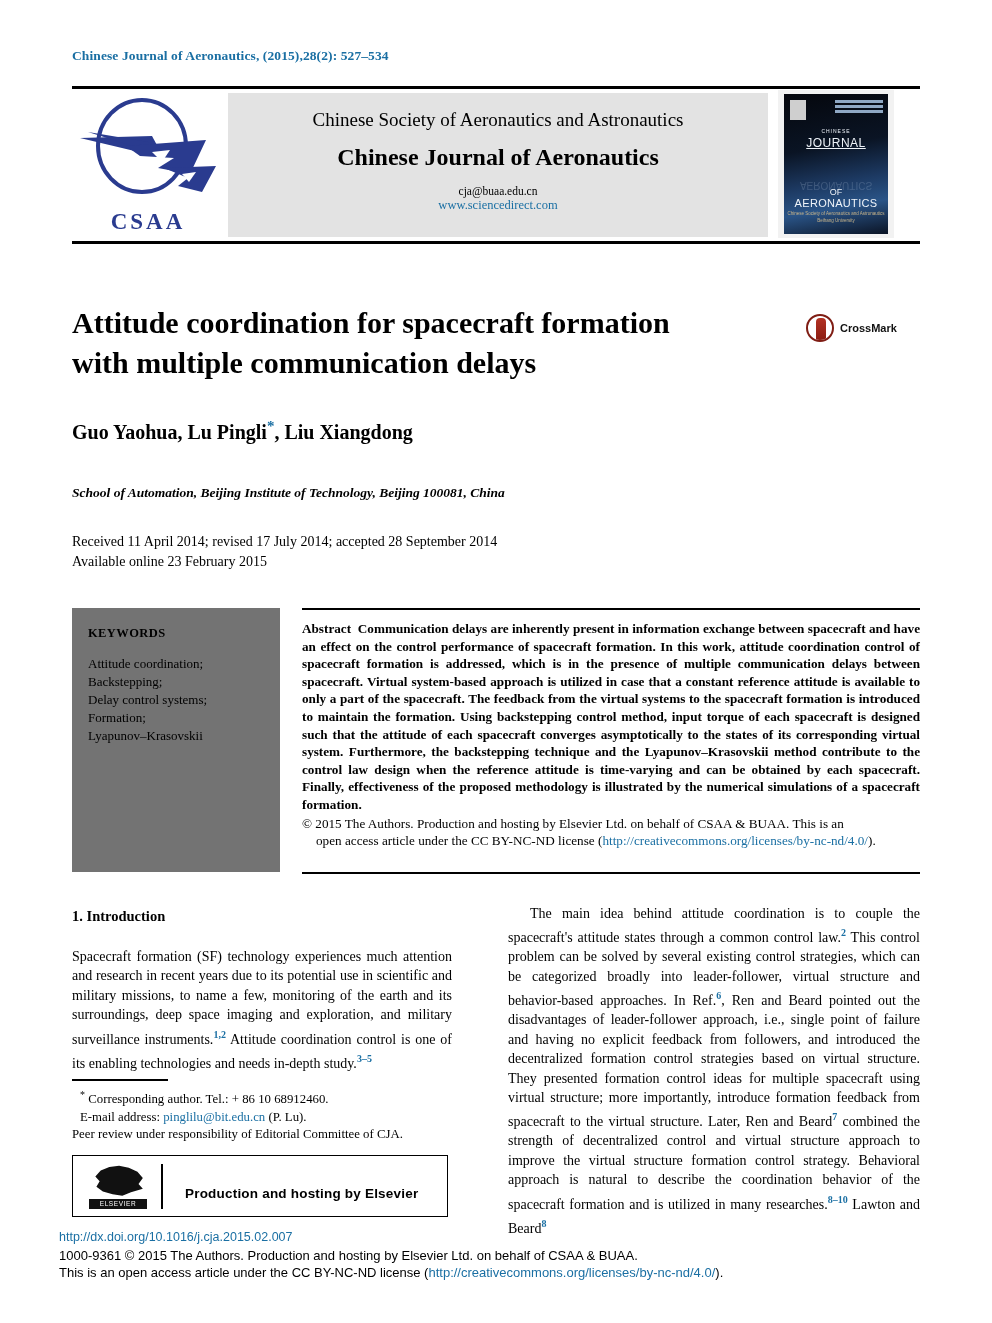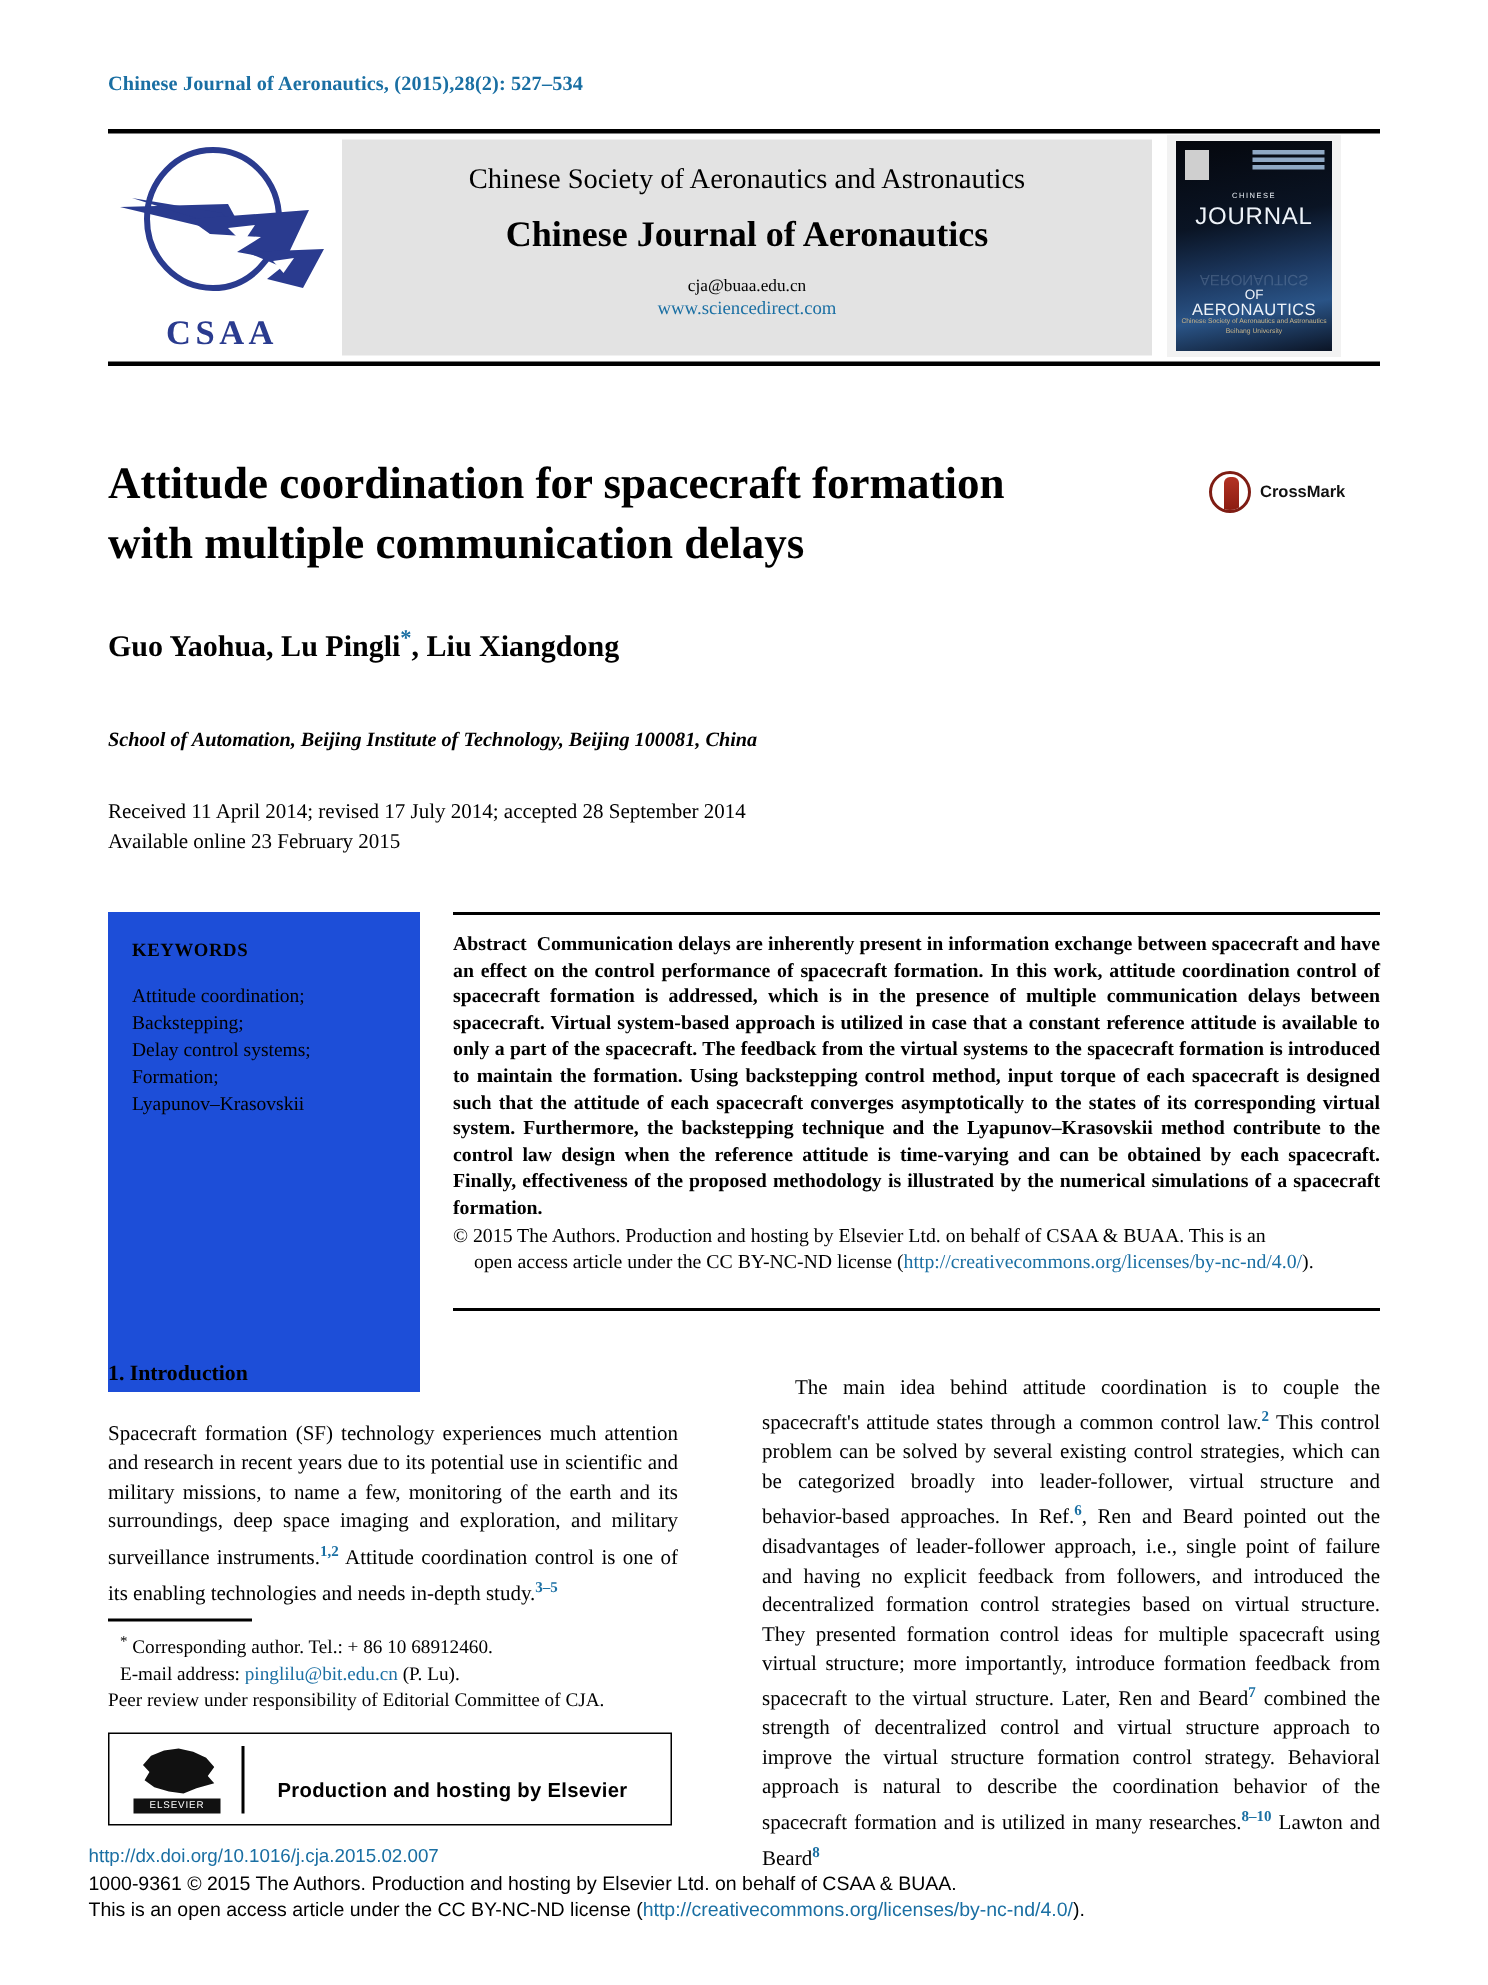--- a/index.html
+++ b/index.html
@@ -131,21 +131,21 @@
   .cover-topright div{ height:3px; background:#8fa8c4; margin-bottom:2px; }
   .cover-title {
     position: absolute;
     left: 0; top: 34px;
     width: 104px;
     text-align: center;
     color: #eef3f9;
     font-family: "Liberation Sans", sans-serif;
   }
   .cover-title .c1 { font-size: 5px; letter-spacing: 1px; }
-  .cover-title .c2 { font-size: 16px; letter-spacing: 0.5px; margin-top:2px;}
+  .cover-title .c2 { font-size: 12px; letter-spacing: 0.5px; margin-top:2px;text-decoration:underline;}
   .cover-title .c3 { font-size: 9px; margin-top: 37px; }
   .cover-title .c4 { font-size: 11px; letter-spacing: 0.3px;}
   .cover-refl {
     position:absolute; left:0; top:86px; width:104px; text-align:center;
     color: rgba(200,215,235,0.20);
     font-family: "Liberation Sans", sans-serif;
     font-size: 10px;
     transform: scaleY(-1);
   }
   .cover-bottom {
@@ -241,22 +241,22 @@
     top: 872px;
     width: 618px;
     height: 1.5px;
     background: #000;
   }
   .keywords-box {
     position: absolute;
     left: 72px;
     top: 608px;
     width: 208px;
-    height: 320px;
-    background: #1d4ed8;
+    height: 264px;
+    background: #737373;
   }
   .kw-head {
     margin: 18px 0 0 16px;
     font-size: 12.5px;
     font-weight: bold;
     letter-spacing: 0.4px;
     font-family: "Liberation Serif", serif;
   }
   .kw-list {
     margin: 14px 0 0 16px;
@@ -305,21 +305,21 @@
     font-family: "Liberation Serif", serif;
     margin: 8px 0 0 0;
   }
   .para {
     font-size: 14px;
     line-height: 19.4px;
     text-align: justify;
     font-family: "Liberation Serif", serif;
     margin-top: 22px;
   }
-  .para.first-right { margin-top: 16px; text-indent: 22px; }
+  .para.first-right { margin-top: 4px; text-indent: 22px; }
   sup.ref { color: #1a6fa3; font-weight: bold; font-size: 10px; }
 
   
   .footnote-rule {
     position: absolute;
     left: 72px;
     top: 1079px;
     width: 96px;
     height: 1.5px;
     background: #000;

